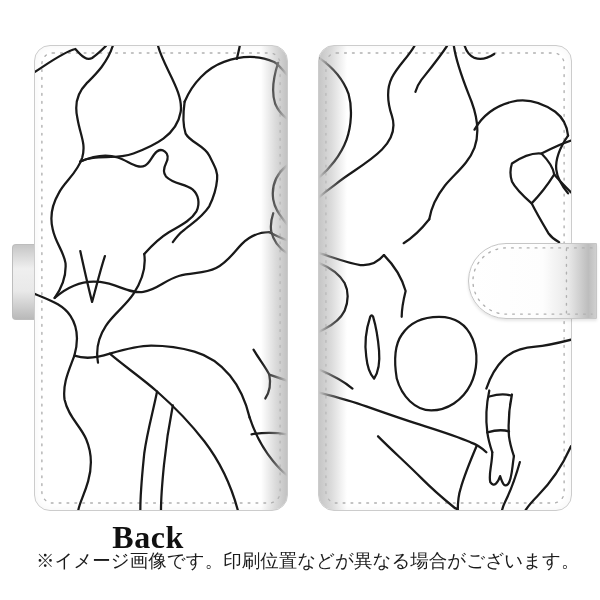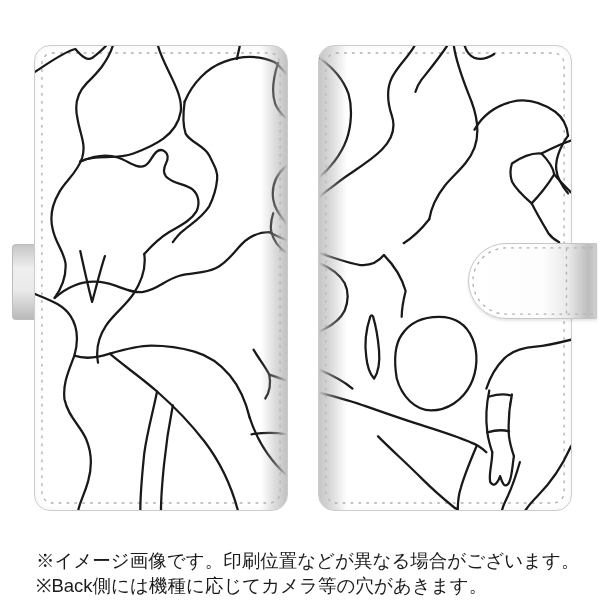--- a/index.html
+++ b/index.html
@@ -133,16 +133,16 @@
     </svg>
     <div class="fold fold-left"></div>
   </div>
 
   <div class="tab-front">
     <svg viewBox="0 0 129 76" preserveAspectRatio="none">
       <path class="stitch-path" fill="none" stroke="#b0b0b0" stroke-width="1.4" stroke-dasharray="1.8 6.2" stroke-linecap="round" d="M125,4 L38,4 A34,34 0 0 0 38,72 L125,72 M99,5 L99,71"></path>
     </svg>
   </div>
 
+  <div class="view-label label-back">Back</div>
   <div class="note note-1">※イメージ画像です。印刷位置などが異なる場合がございます。</div>
-  <div class="note note-2">※Back側には機種に応じてカメラ等の穴があきます。</div>
 
 </div>
 
 </body></html>

